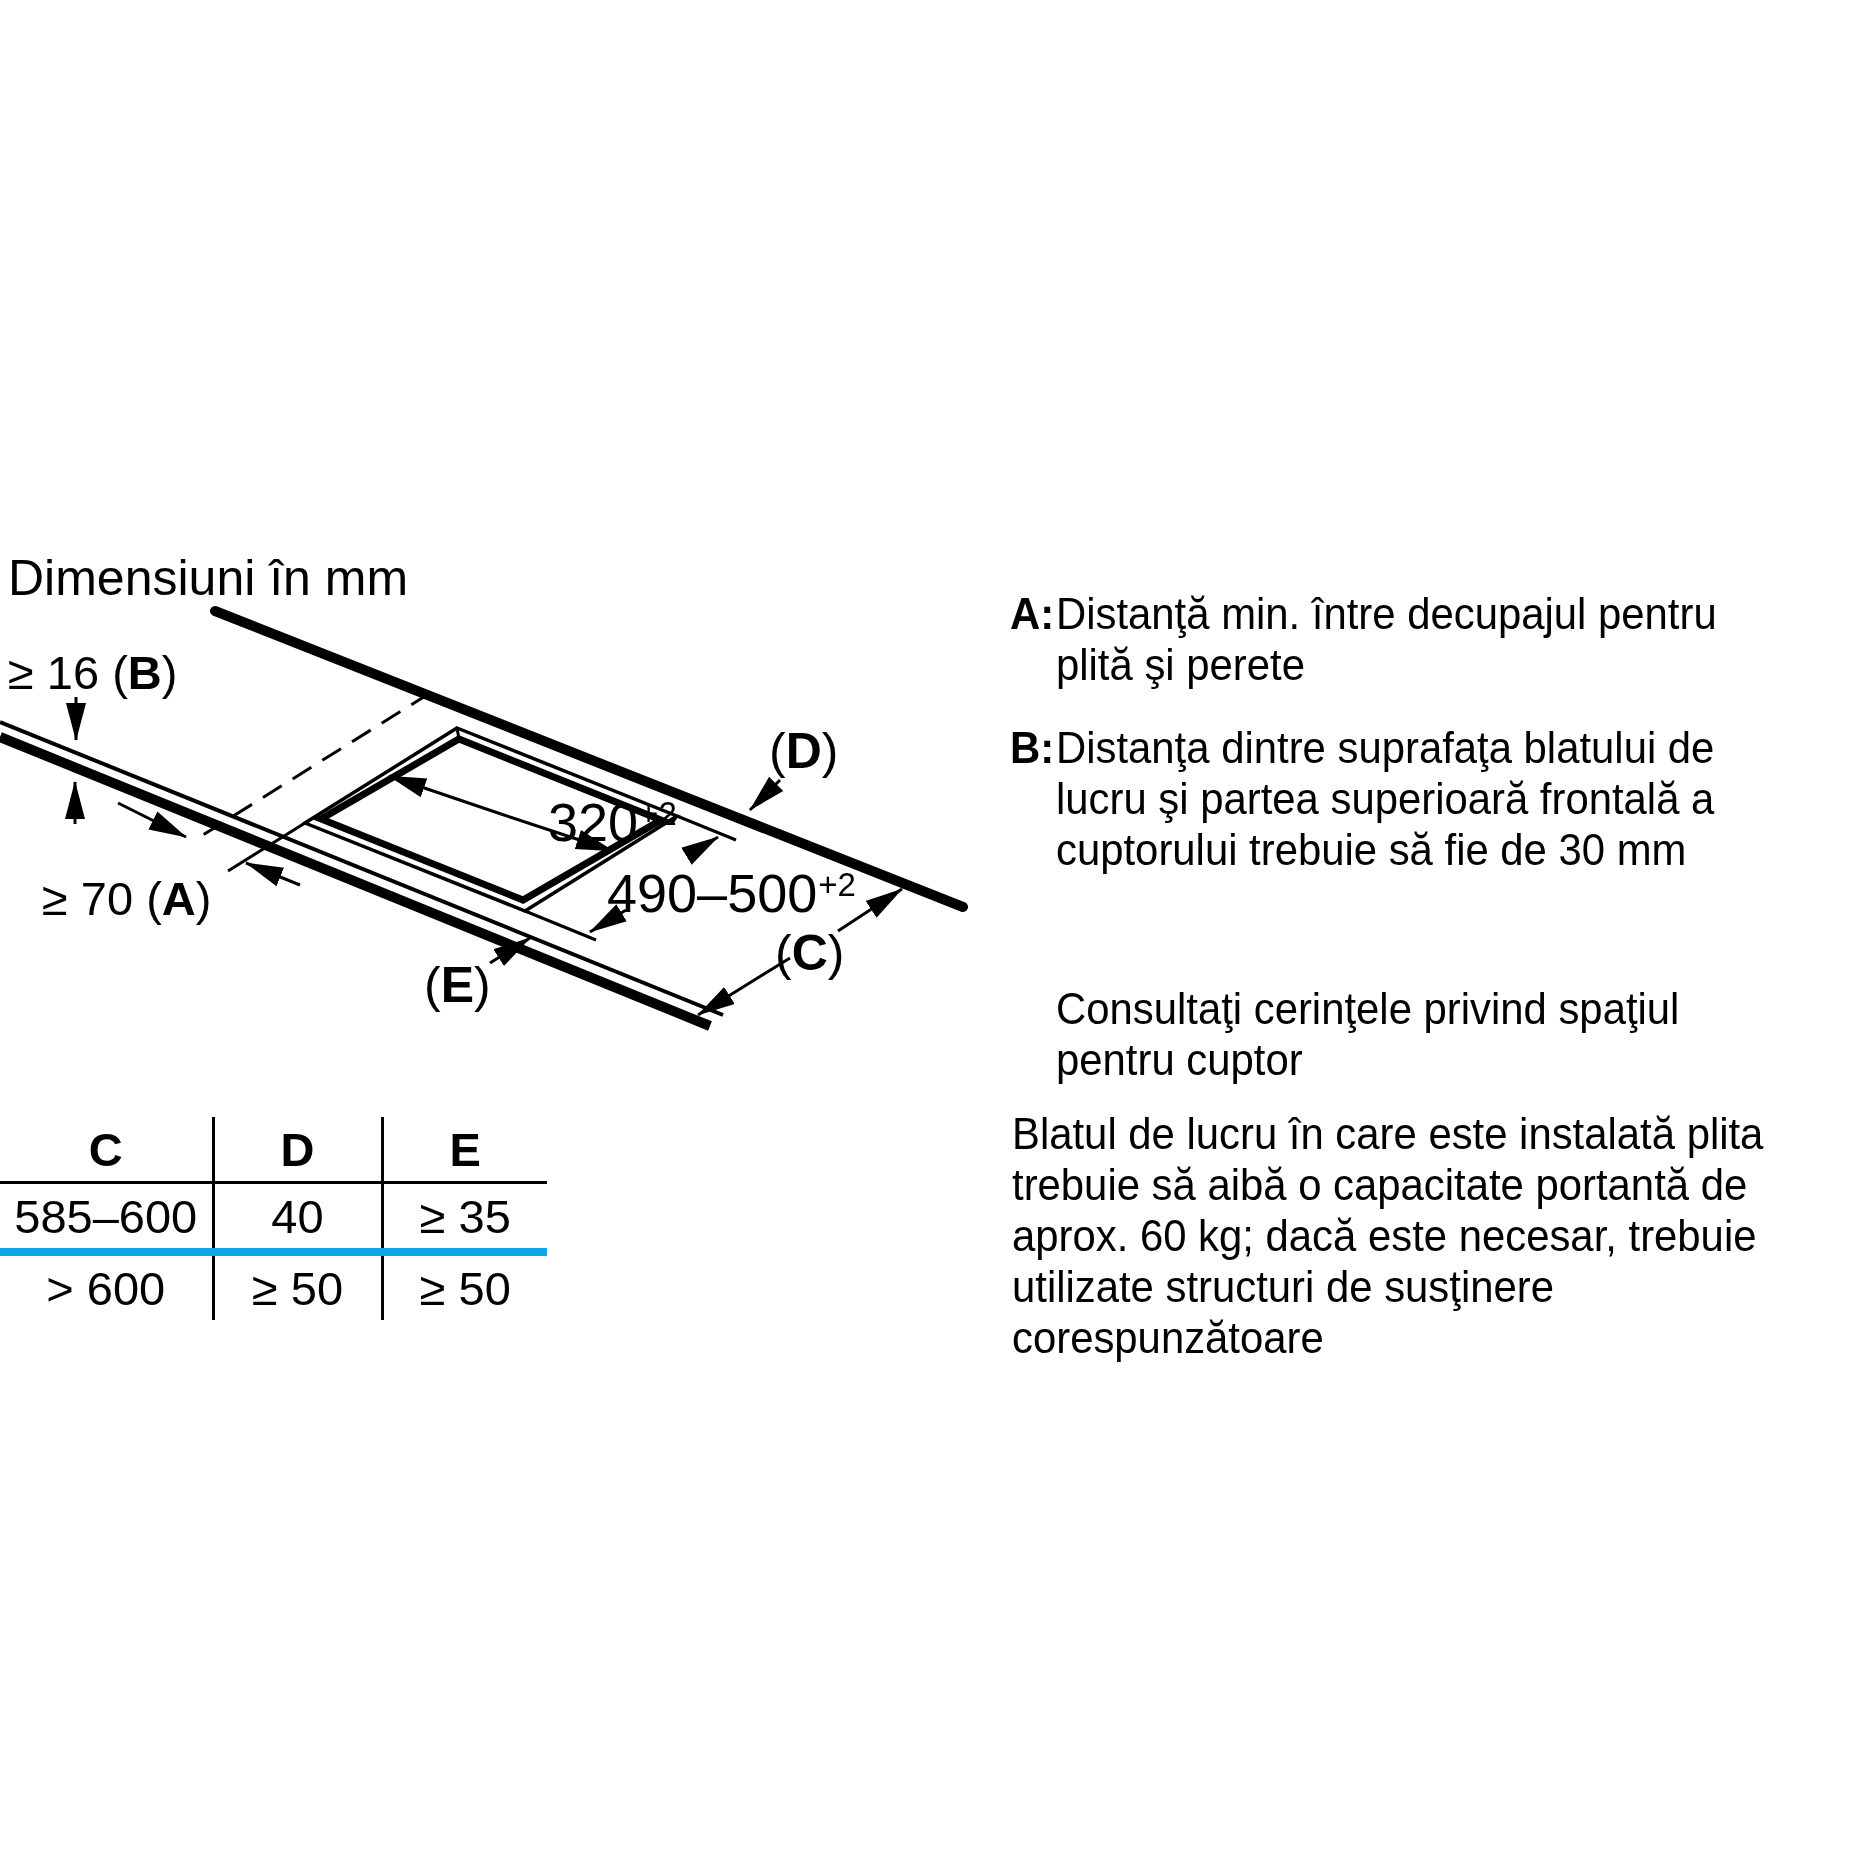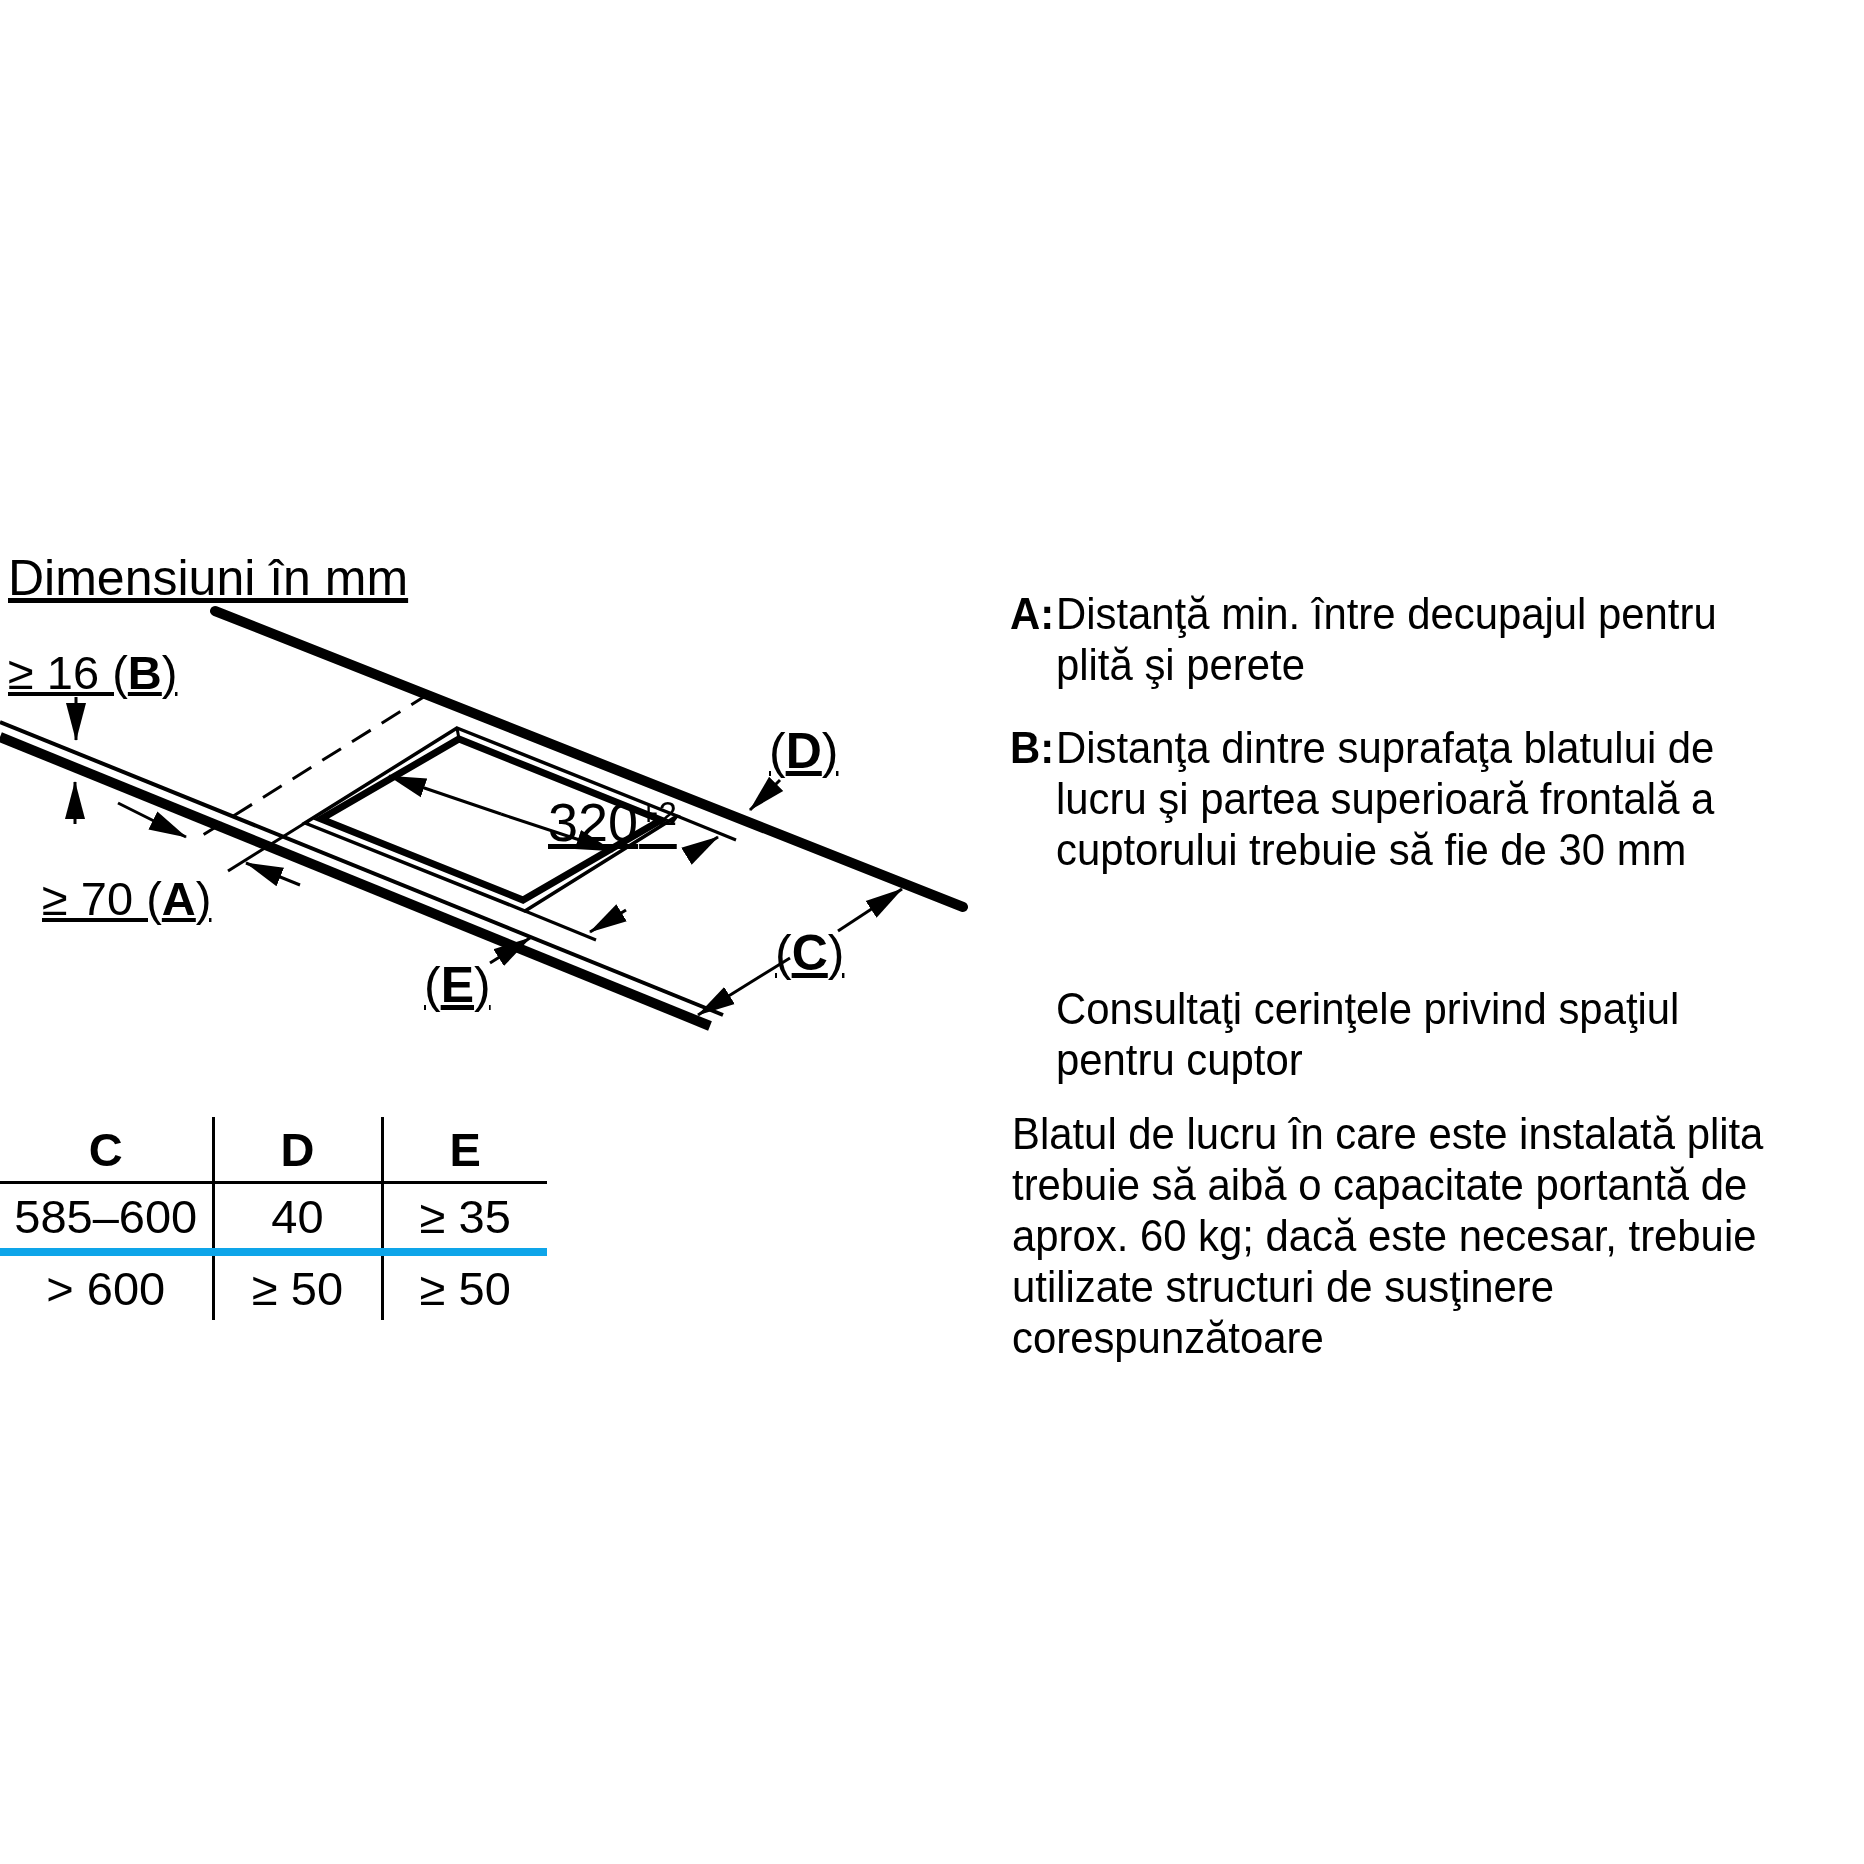--- a/index.html
+++ b/index.html
@@ -4,21 +4,21 @@
 <style>
   html,body{margin:0;padding:0;background:#ffffff;}
   #page{
     position:relative;
     width:1864px;height:1864px;
     background:#ffffff;
     font-family:"Liberation Sans", sans-serif;
     color:#000;
     overflow:hidden;
   }
-  .abs{position:absolute;white-space:nowrap;text-decoration:underline;}
+  .abs{position:absolute;white-space:nowrap;}
   #title{left:8px;top:549px;font-size:50px;letter-spacing:0;}
   .dimlbl{font-size:47px;}
   .biglbl{font-size:50px;}
   .dimnum{font-size:54px;}
   .dimnum .sup{font-size:33px;position:relative;top:-16px;left:1px;}
   .b{font-weight:bold;}
   svg{position:absolute;left:0;top:0;}
 
   
   #spec-table{
@@ -98,20 +98,23 @@
   </div>
 
   <div class="abs dimlbl" style="left:42px;top:871px;">
     <span>≥ 70 (</span><span class="b">A</span><span>)</span>
   </div>
 
   <div class="abs dimnum" style="left:548px;top:791px;">
     <span>320</span><span class="sup">+2</span>
   </div>
 
+  <div class="abs dimnum" style="left:607px;top:862px;">
+    <span>490–500</span><span class="sup">+2</span>
+  </div>
 
   <div class="abs biglbl" style="left:769px;top:722px;">
     <span>(</span><span class="b">D</span><span>)</span>
   </div>
 
   <div class="abs biglbl" style="left:775px;top:924px;">
     <span>(</span><span class="b">C</span><span>)</span>
   </div>
 
   <div class="abs biglbl" style="left:424px;top:956px;">

